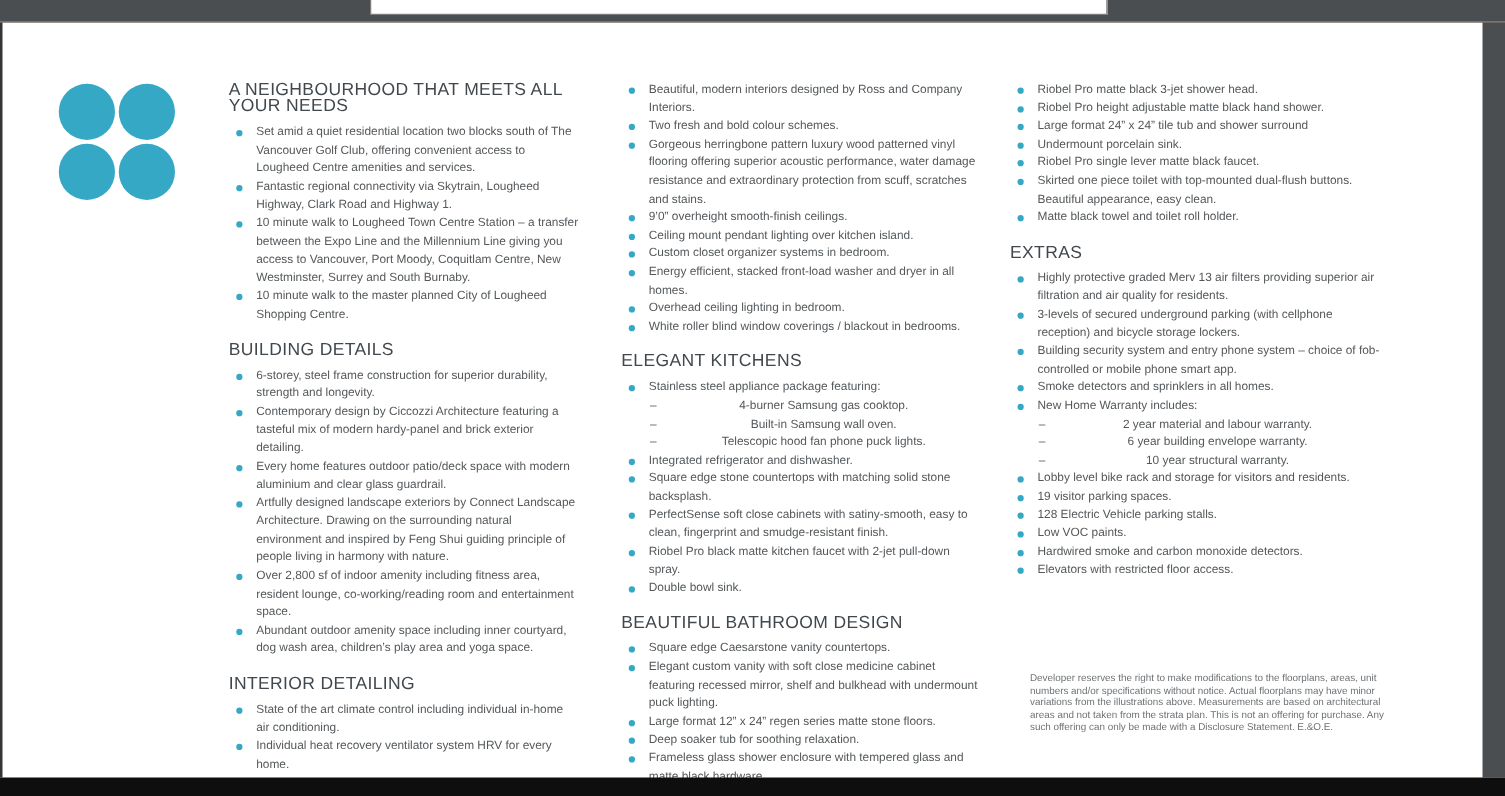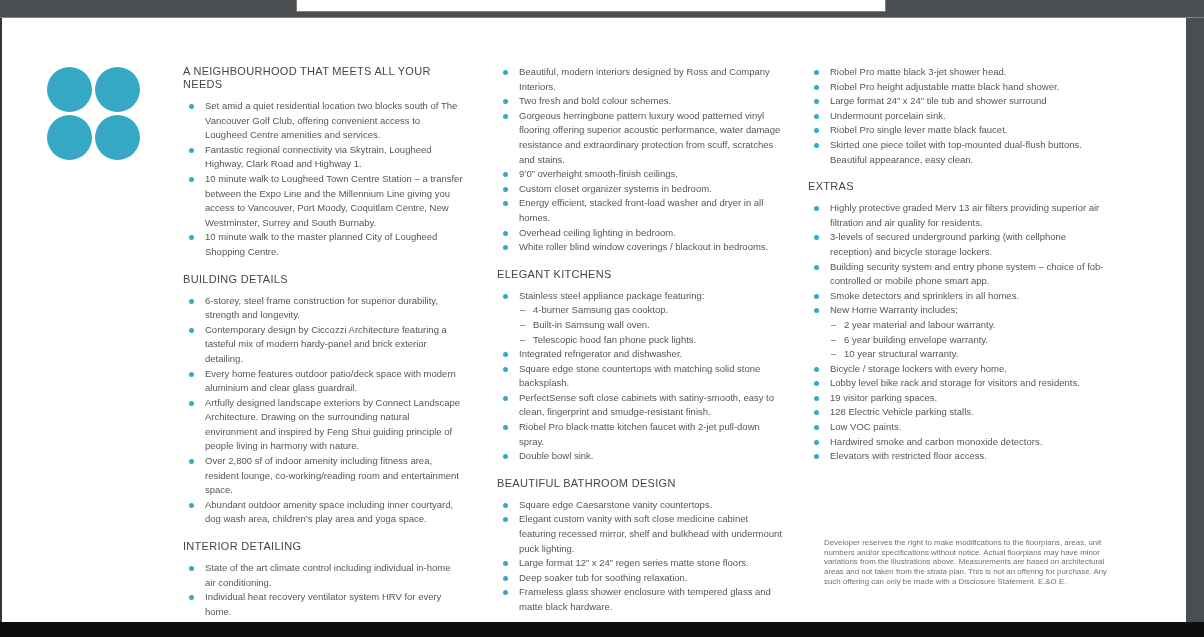--- a/index.html
+++ b/index.html
@@ -41,30 +41,30 @@
     display:grid;grid-template-columns:45px 45px;grid-template-rows:45px 45px;gap:3px;
   }
   .logo-dot{width:45px;height:45px;border-radius:50%;background:var(--accent,#35a8c6);}
   
   .col{position:absolute;top:47px;color:#54585b;font-size:9.5px;line-height:14.6px;}
   .col-1{left:181px;width:280px;}
   .col-2{left:495px;width:288px;}
   .col-3{left:806px;width:296px;}
   .section{margin:0 0 13px 0;}
   .section-heading{
-    font-size:11px;line-height:13px;color:#41484d;letter-spacing:.3px;
+    font-size:14px;line-height:13px;color:#41484d;letter-spacing:.3px;
     margin:0 0 8px 0;font-weight:400;
   }
   ul.feature-list{list-style:none;margin:0;padding:0 0 0 22px;}
   li.feature-item{position:relative;margin:0;padding:0;}
   li.feature-item::before{
     content:"";position:absolute;left:-16px;top:5px;width:5px;height:5px;
     border-radius:50%;background:var(--accent,#35a8c6);
   }
-  ul.sub-list{list-style:none;margin:0;padding:0;}
+  ul.sub-list{list-style:none;margin:0;padding:0;text-align:center;}
   li.sub-item{position:relative;padding-left:14px;}
   li.sub-item::before{content:"\2013";position:absolute;left:1px;}
   
   .disclaimer{
     position:absolute;left:822px;top:520px;width:300px;
     font-size:7.9px;line-height:9.7px;color:#6e7275;
   }
 </style>
 </head>
 <body style="--accent: #35A8C6;">
@@ -113,20 +113,21 @@
         </ul>
       </div>
     </div>
   <div class="col col-2">
       <div class="section">
         <ul class="feature-list">
           <li class="feature-item"><span>Beautiful, modern interiors designed by Ross and Company Interiors.</span></li>
           <li class="feature-item"><span>Two fresh and bold colour schemes.</span></li>
           <li class="feature-item"><span>Gorgeous herringbone pattern luxury wood patterned vinyl flooring offering superior acoustic performance, water damage resistance and extraordinary protection from scuff, scratches and stains.</span></li>
           <li class="feature-item"><span>9’0” overheight smooth-finish ceilings.</span></li>
+          <li class="feature-item"><span>Ceiling mount pendant lighting over kitchen island.</span></li>
           <li class="feature-item"><span>Custom closet organizer systems in bedroom.</span></li>
           <li class="feature-item"><span>Energy efficient, stacked front-load washer and dryer in all homes.</span></li>
           <li class="feature-item"><span>Overhead ceiling lighting in bedroom.</span></li>
           <li class="feature-item"><span>White roller blind window coverings / blackout in bedrooms.</span></li>
         </ul>
       </div>
       <div class="section">
         <div class="section-heading">ELEGANT KITCHENS</div>
         <ul class="feature-list">
           <li class="feature-item"><span>Stainless steel appliance package featuring:</span><ul class="sub-list">
@@ -154,35 +155,35 @@
     </div>
   <div class="col col-3">
       <div class="section">
         <ul class="feature-list">
           <li class="feature-item"><span>Riobel Pro matte black 3-jet shower head.</span></li>
           <li class="feature-item"><span>Riobel Pro height adjustable matte black hand shower.</span></li>
           <li class="feature-item"><span>Large format 24” x 24” tile tub and shower surround</span></li>
           <li class="feature-item"><span>Undermount porcelain sink.</span></li>
           <li class="feature-item"><span>Riobel Pro single lever matte black faucet.</span></li>
           <li class="feature-item"><span>Skirted one piece toilet with top-mounted dual-flush buttons. Beautiful appearance, easy clean.</span></li>
+          <li class="feature-item"><span>Matte black towel and toilet roll holder.</span></li>
         </ul>
       </div>
       <div class="section">
         <div class="section-heading">EXTRAS</div>
         <ul class="feature-list">
           <li class="feature-item"><span>Highly protective graded Merv 13 air filters providing superior air filtration and air quality for residents.</span></li>
           <li class="feature-item"><span>3-levels of secured underground parking (with cellphone reception) and bicycle storage lockers.</span></li>
           <li class="feature-item"><span>Building security system and entry phone system – choice of fob-controlled or mobile phone smart app.</span></li>
           <li class="feature-item"><span>Smoke detectors and sprinklers in all homes.</span></li>
           <li class="feature-item"><span>New Home Warranty includes:</span><ul class="sub-list">
               <li class="sub-item">2 year material and labour warranty.</li>
               <li class="sub-item">6 year building envelope warranty.</li>
               <li class="sub-item">10 year structural warranty.</li>
             </ul></li>
-          <li class="feature-item"><span>Bicycle / storage lockers with every home.</span></li>
           <li class="feature-item"><span>Lobby level bike rack and storage for visitors and residents.</span></li>
           <li class="feature-item"><span>19 visitor parking spaces.</span></li>
           <li class="feature-item"><span>128 Electric Vehicle parking stalls.</span></li>
           <li class="feature-item"><span>Low VOC paints.</span></li>
           <li class="feature-item"><span>Hardwired smoke and carbon monoxide detectors.</span></li>
           <li class="feature-item"><span>Elevators with restricted floor access.</span></li>
         </ul>
       </div>
     </div>
 

